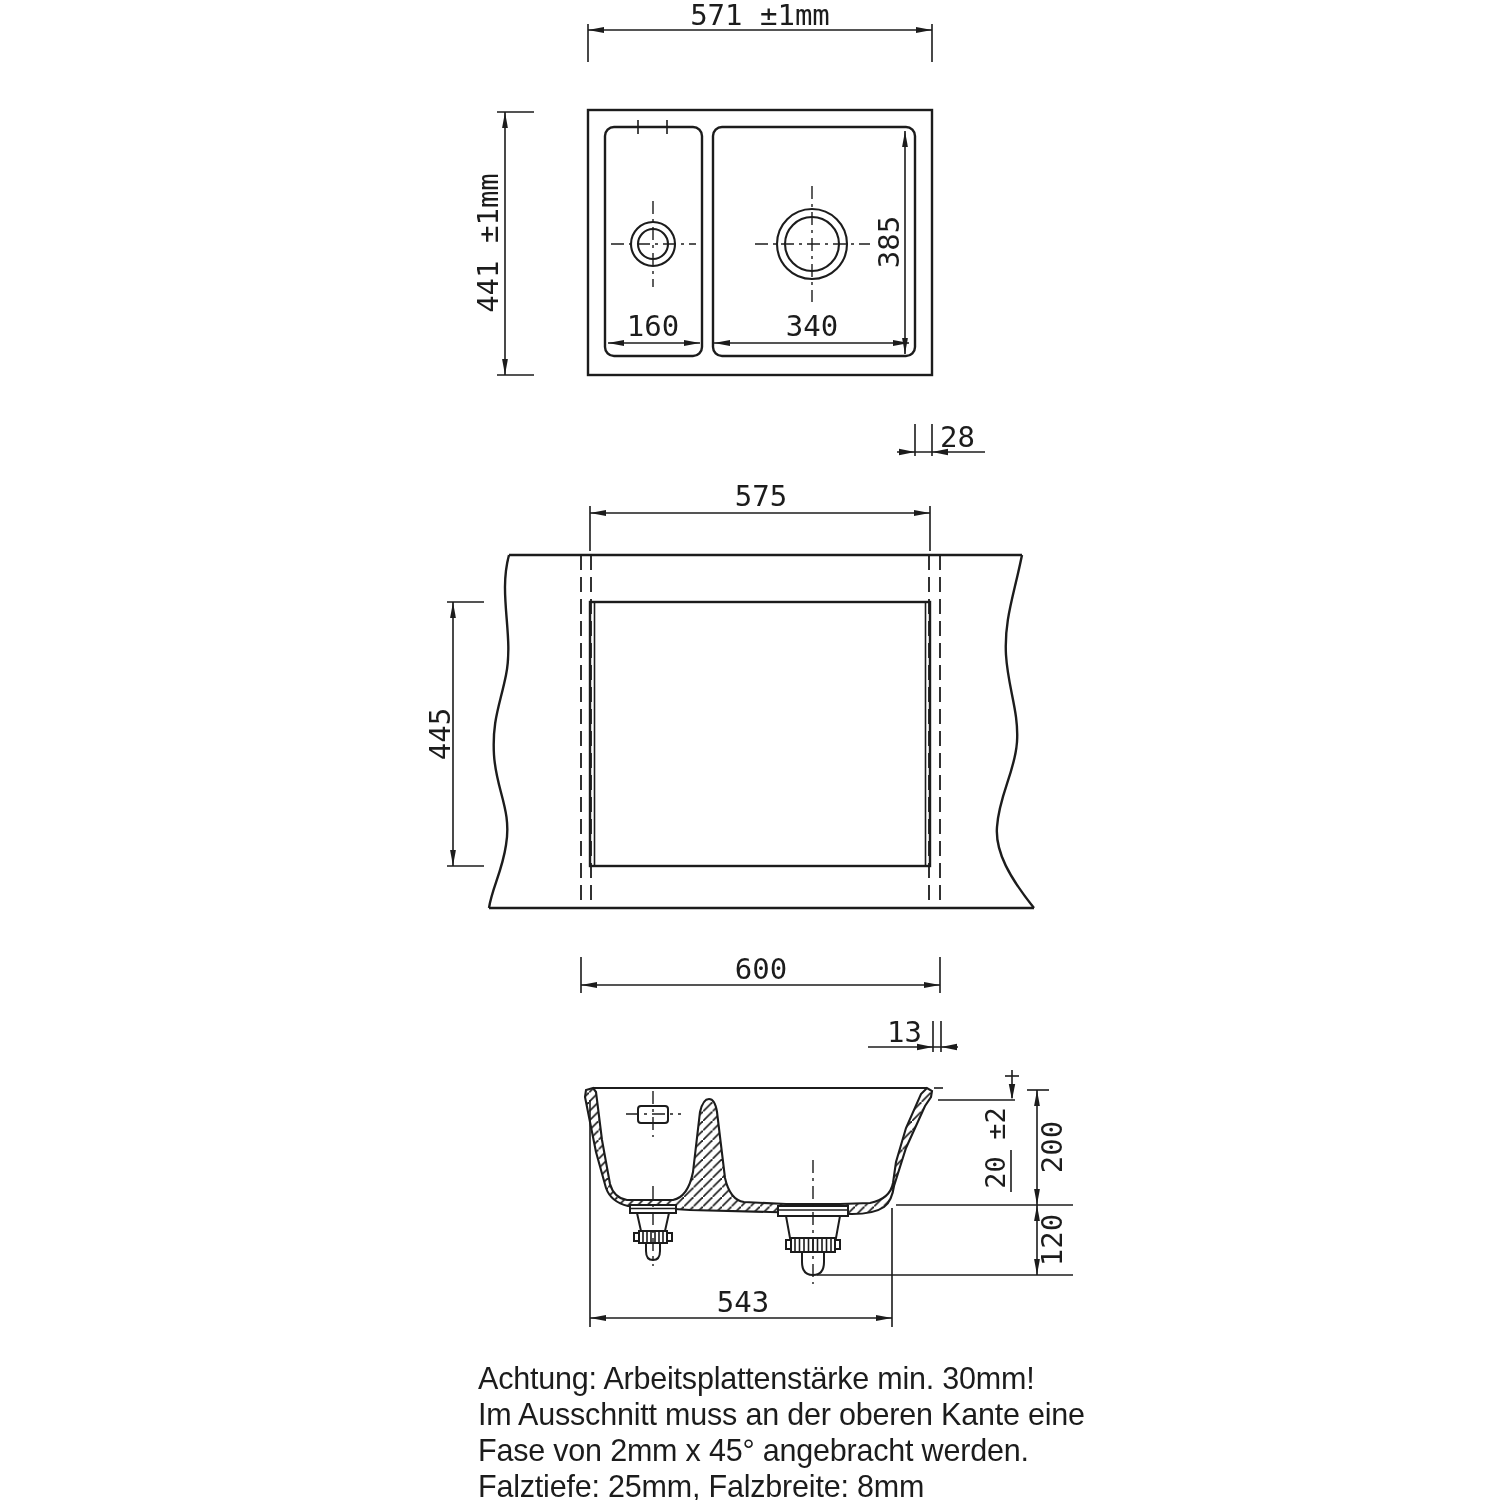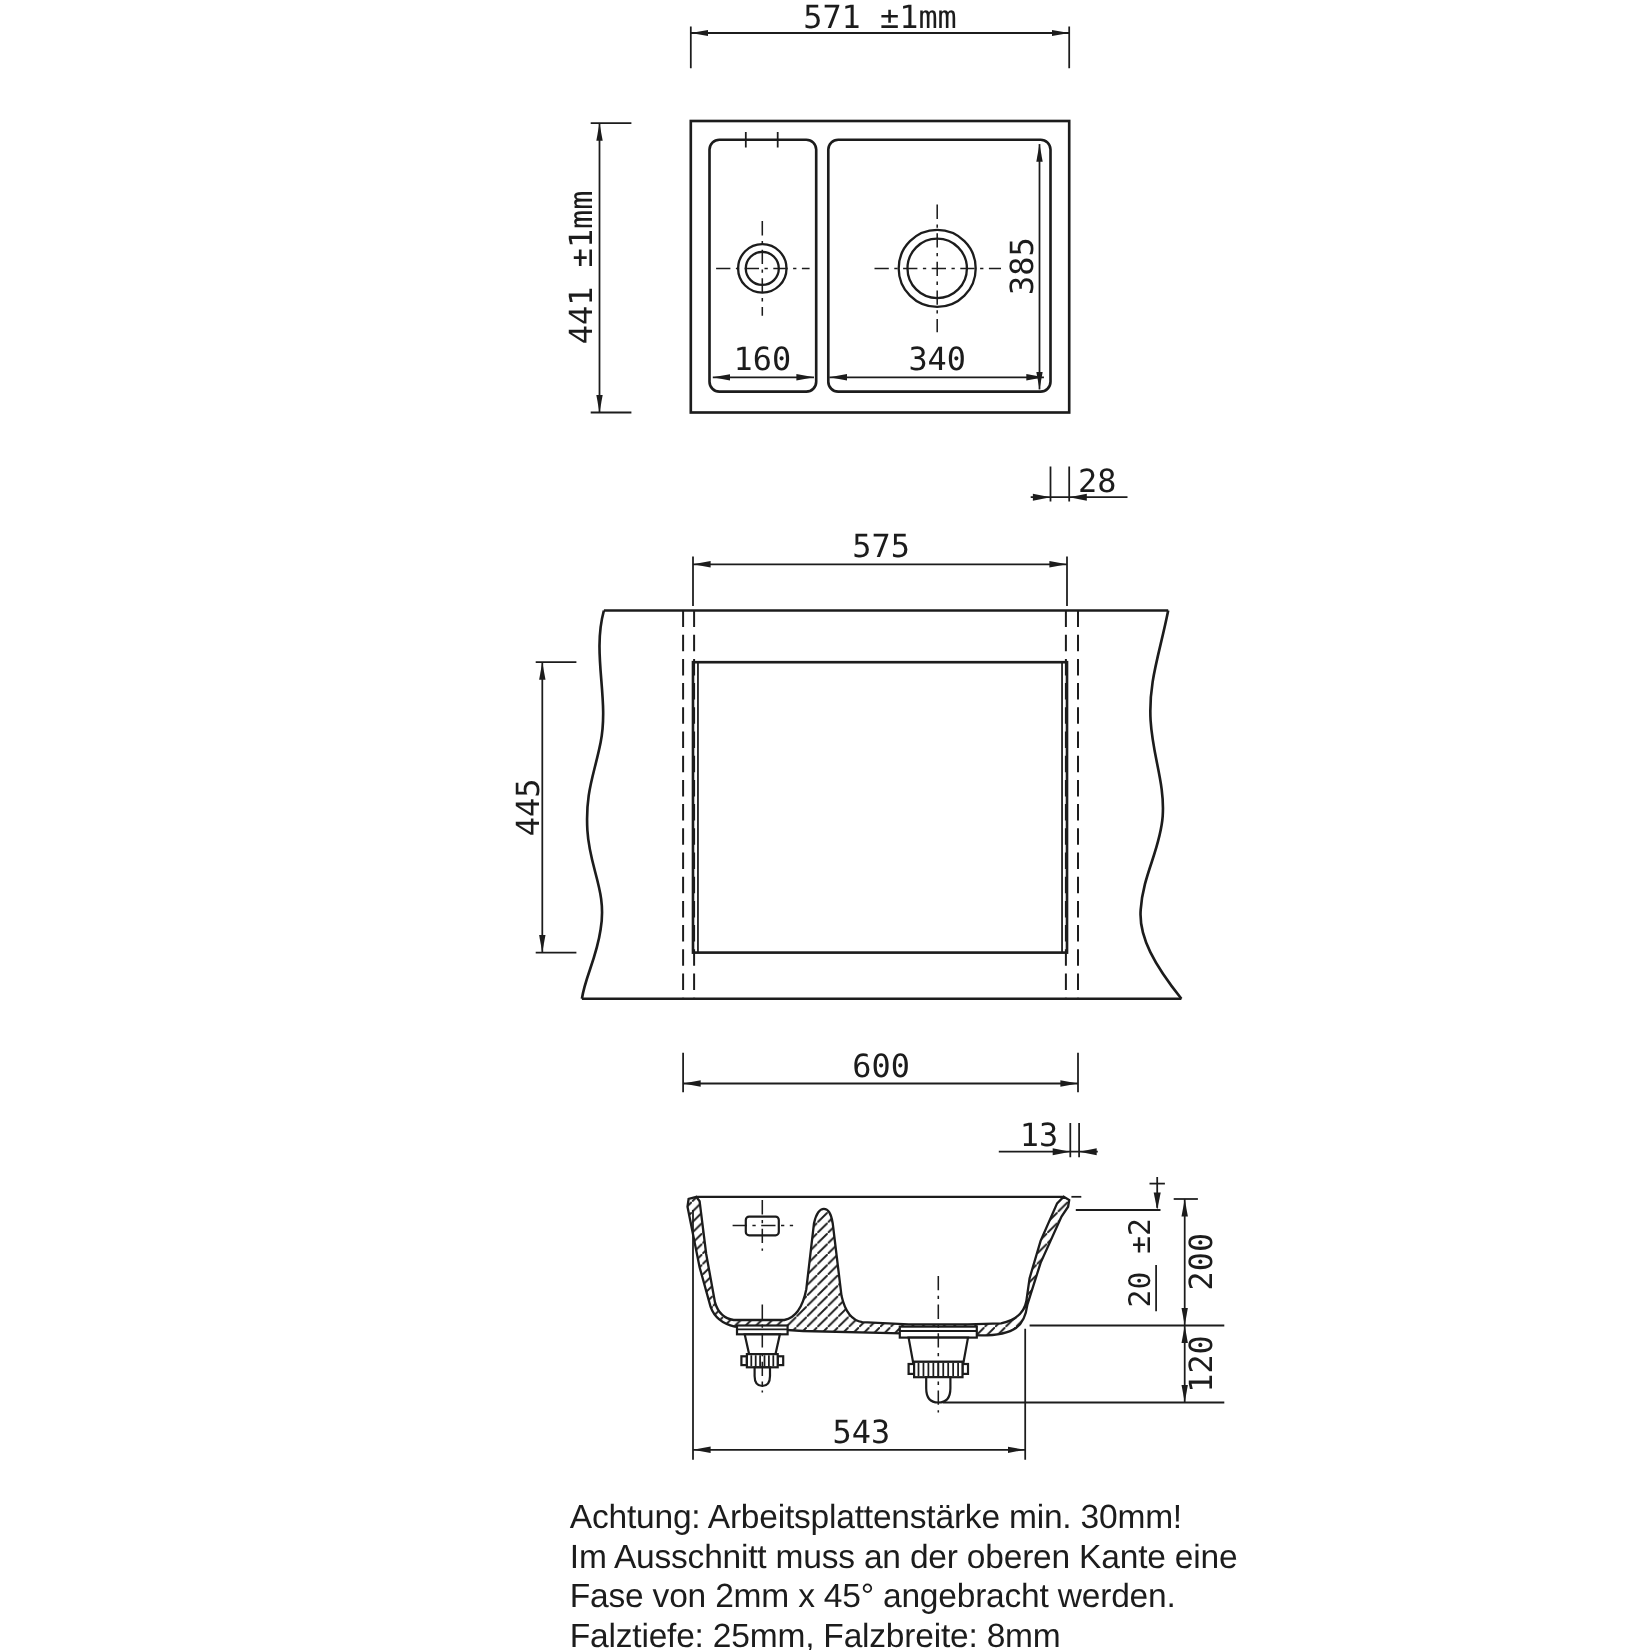--- a/index.html
+++ b/index.html
@@ -1,17 +1,17 @@
 <!DOCTYPE html>
 <html style="--line: #1c1c1c; --bg: #ffffff;"><head>
 <meta charset="utf-8">
 <style>
   html,body{margin:0;padding:0;background:#fff;}
   #stage{position:relative;width:1324px;height:1500px;background:var(--bg,#fff);overflow:hidden;
-         font-family:"Liberation Sans", sans-serif;padding-left:40px;}
+         font-family:"Liberation Sans", sans-serif;}
   svg{color:var(--line,#1c1c1c);display:block;}
   .dimtxt{font-family:"DejaVu Sans Mono", monospace;font-size:29px;fill:currentColor;}
   .dimtxt.small{font-size:27px;}
   .notetxt{font-family:"Liberation Sans", sans-serif;font-size:30.5px;fill:currentColor;letter-spacing:-0.2px;}
   .thin{stroke:currentColor;stroke-width:1.6;fill:none;}
   .thick{stroke:currentColor;stroke-width:2.4;fill:none;}
   .mid{stroke:currentColor;stroke-width:2.1;fill:none;}
   .cl{stroke:currentColor;stroke-width:1.4;fill:none;stroke-dasharray:13 5 3 5;}
   .hid{stroke:currentColor;stroke-width:1.8;fill:none;stroke-dasharray:15 7;}
   .wh{fill:#fff;stroke:currentColor;stroke-width:2;}

